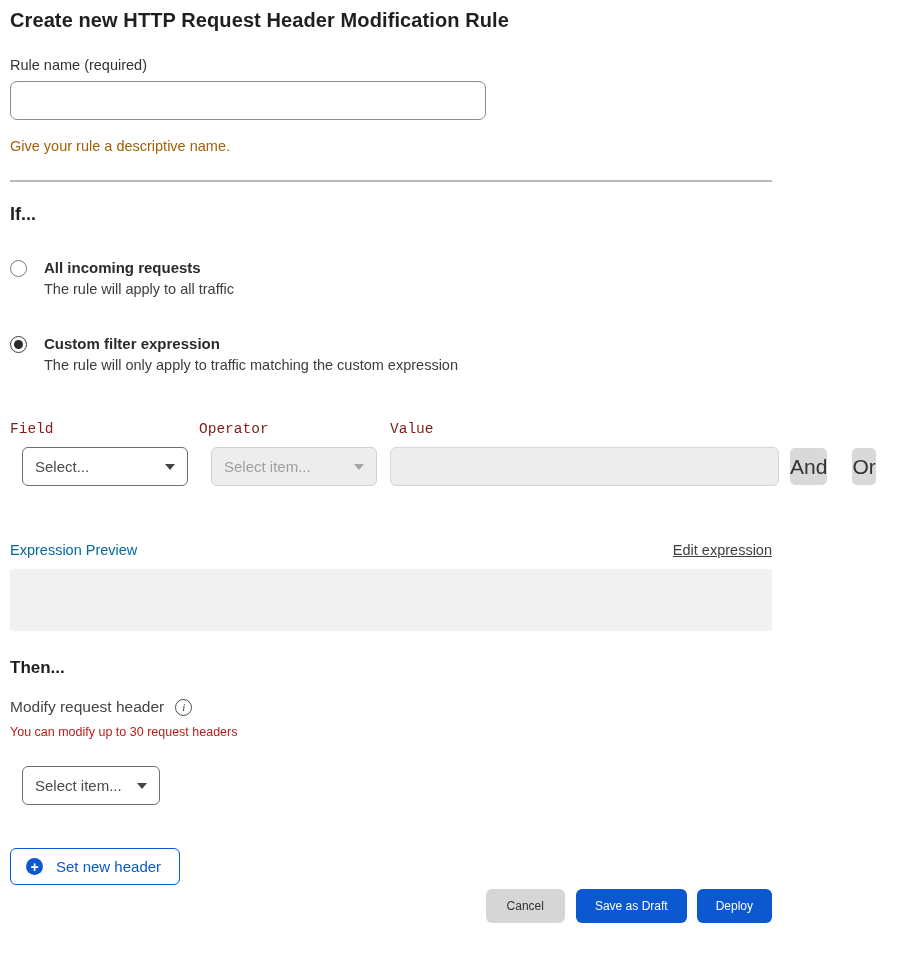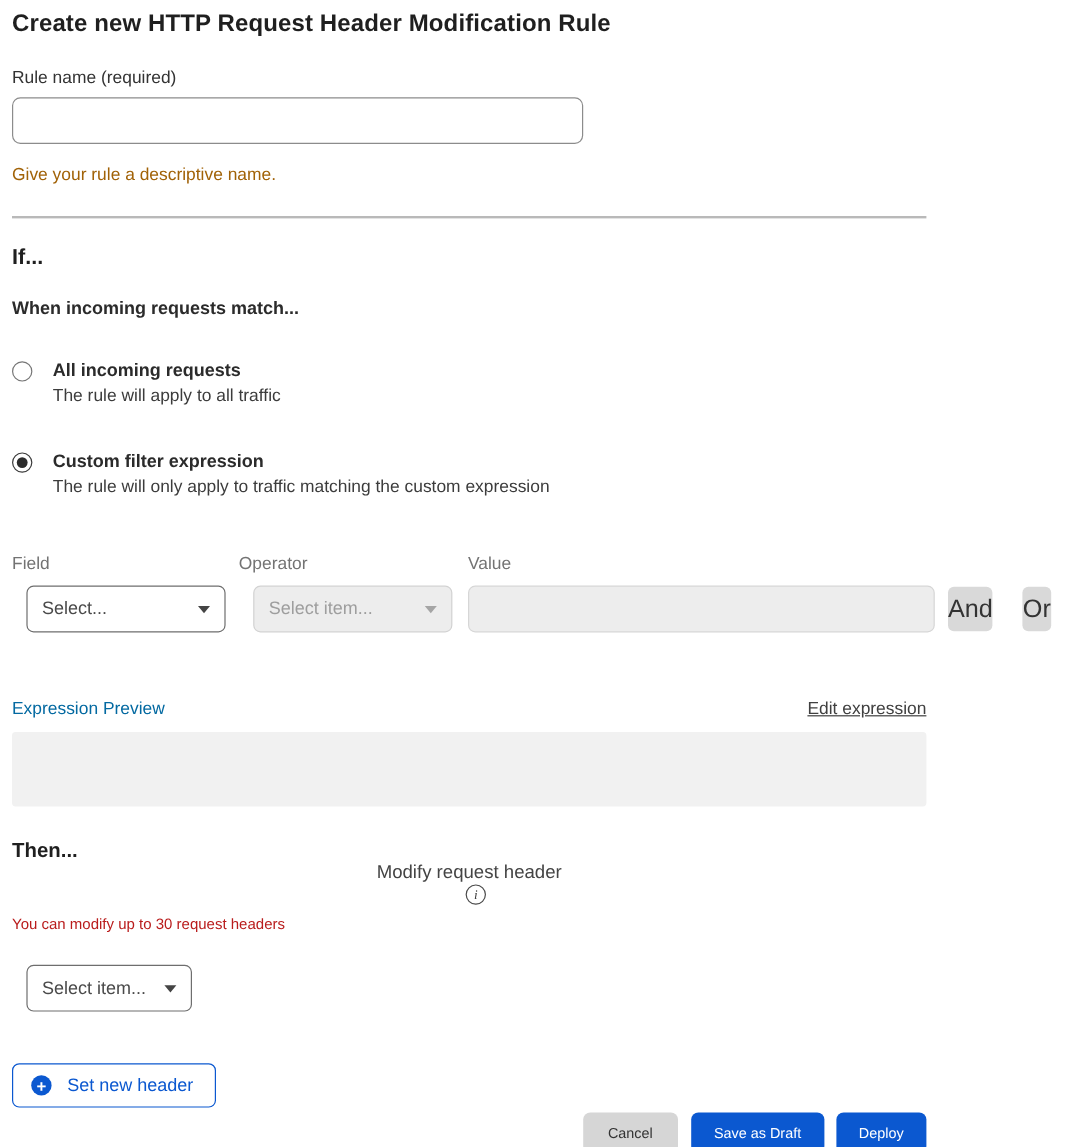--- a/index.html
+++ b/index.html
@@ -88,21 +88,21 @@
   }
   .radio-texts { margin-left: 17px; }
   .radio-label { font-size: 15px; font-weight: 700; color: #2b2b2b; }
   .radio-desc { margin-top: 5px; font-size: 14.5px; color: #3c3c3c; }
   
   .builder-row {
     margin-top: 48px;
     display: flex;
     align-items: flex-end;
   }
-  .builder-col .col-label { font-size: 14.5px; color: #737373; margin-bottom: 10px; }
+  .builder-col .col-label { font-size: 14.5px; color: #7f1d1d; margin-bottom: 10px; font-family: Liberation Mono, monospace; }
   .select-box {
     height: 39px;
     border: 1px solid #6e6e6e;
     border-radius: 6px;
     background: #fff;
     display: flex; align-items: center; justify-content: space-between;
     padding: 0 12px;
     font-size: 15px;
     color: #4a4a4a;
     cursor: pointer;
@@ -168,21 +168,21 @@
   }
   .preview-box {
     margin-top: 11px;
     width: 100%;
     height: 62px;
     background: #f1f1f1;
     border-radius: 3px;
   }
   
   .then-heading { margin-top: 27px; font-size: 17px; font-weight: 700; color: #1f1f1f; }
-  .action-row { display: flex; align-items: center; flex-direction: column; }
+  .action-row { margin-top: 20px; display: flex; align-items: center; }
   .action-label { font-size: 15.5px; color: #444444; }
   .info-icon {
     width: 17px; height: 17px;
     border: 1px solid #4a4a4a;
     border-radius: 50%;
     margin-left: 11px;
     display: inline-flex; align-items: center; justify-content: center;
     font-size: 11px;
     font-style: italic;
     font-family: "Liberation Serif", serif;
@@ -252,21 +252,20 @@
 
   
   <div class="field-label">Rule name (required)</div>
   <input class="rule-name-input" type="text" value="" style="">
   <div class="help-text">Give your rule a descriptive name.</div>
 
   <hr class="divider">
 
   
   <div class="section-heading">If...</div>
-  <div class="sub-heading">When incoming requests match...</div>
 
   <div class="radio-group">
     <div class="radio-row">
       <span class="radio-circle"></span>
       <span class="radio-texts">
         <div class="radio-label">All incoming requests</div>
         <div class="radio-desc">The rule will apply to all traffic</div>
       </span>
     </div>
     <div class="radio-row">

